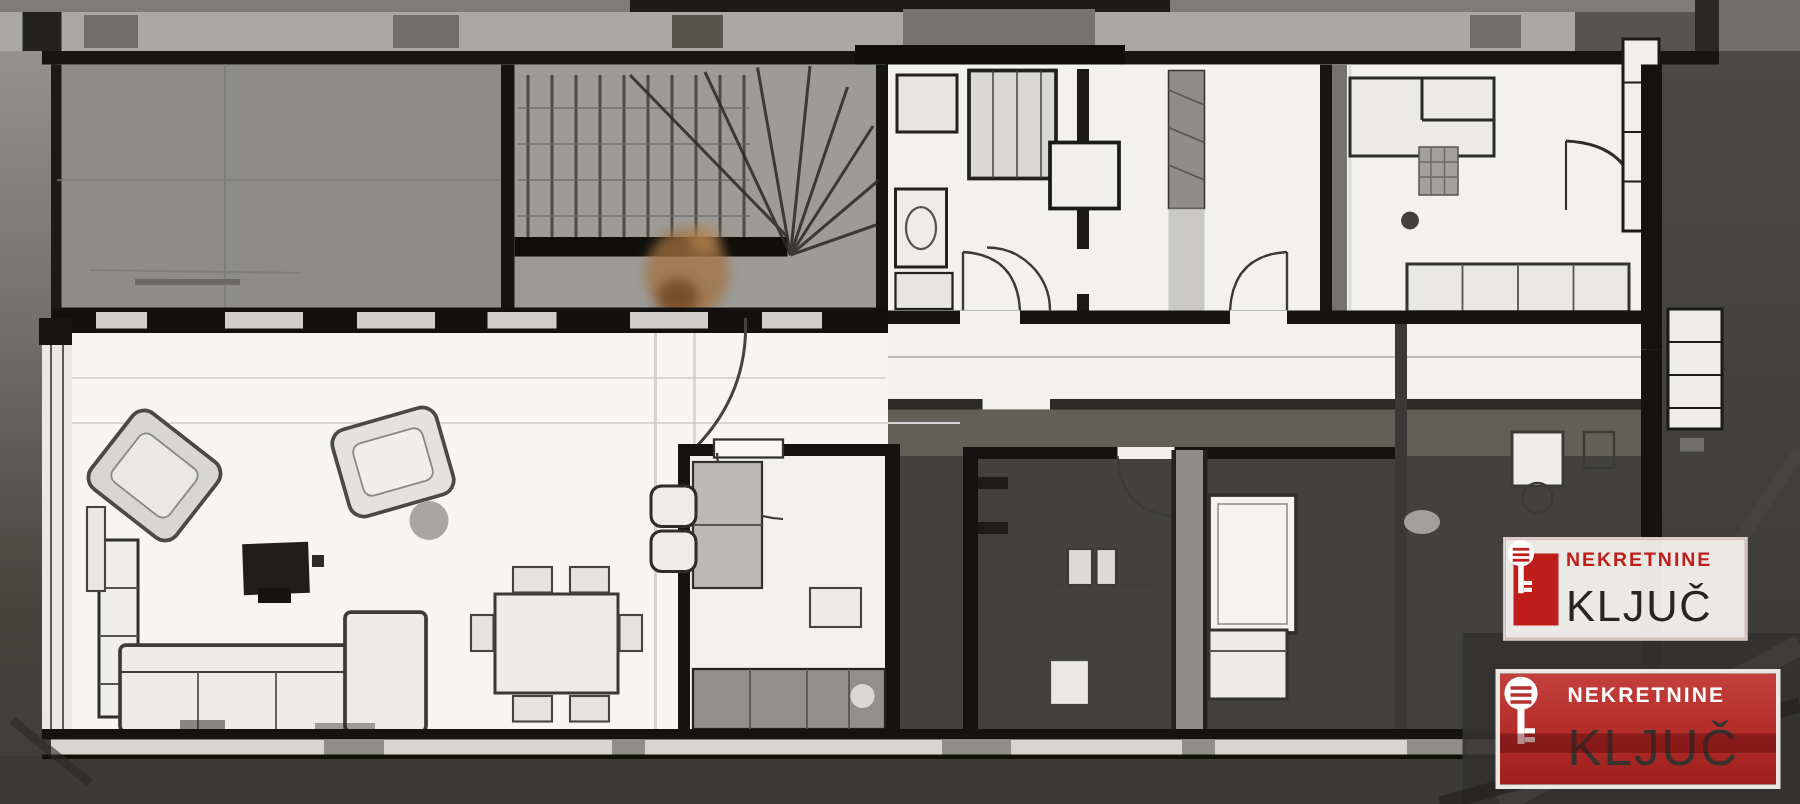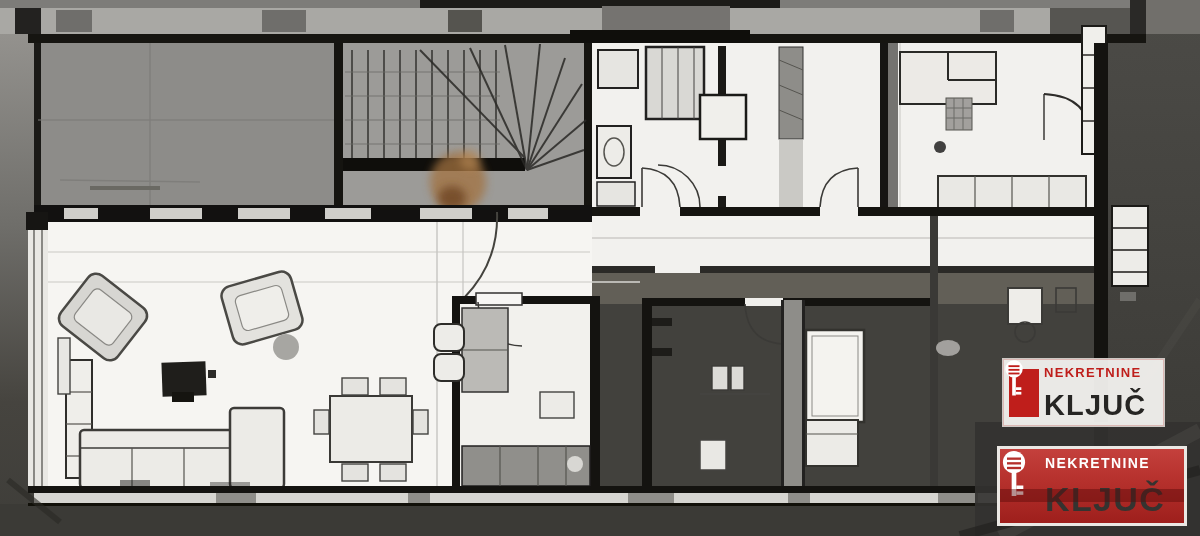--- a/index.html
+++ b/index.html
@@ -5,21 +5,21 @@
   html,body{margin:0;padding:0;background:#2b2a28;}
   .stage{position:relative;width:1200px;height:536px;overflow:hidden;background:#0f172a;
          font-family:"Liberation Sans",sans-serif;}
   .stage svg{position:absolute;left:0;top:0;display:block;}
 
   
   .badge{position:absolute;box-sizing:border-box;display:flex;align-items:center;}
   .badge .tile{display:flex;align-items:center;justify-content:center;flex:0 0 auto;}
   .badge .txt{display:flex;flex-direction:column;justify-content:center;line-height:1;margin-left:5px;}
   .badge .l1{font-weight:bold;letter-spacing:.10em;white-space:nowrap;}
-  .badge .l2{font-weight:bold;letter-spacing:.04em;white-space:nowrap;margin-top:12px;}
+  .badge .l2{font-weight:normal;letter-spacing:.04em;white-space:nowrap;margin-top:12px;}
 
   .badge-light{left:1002px;top:358px;width:163px;height:69px;
     background:rgba(247,246,243,.93);border:1px solid #cdc8c4;
     box-shadow:0 0 0 1px rgba(180,40,35,.25) inset;padding:5px 6px;}
   .badge-light .tile{width:30px;height:48px;background:#bf1e1b;}
   .badge-light .l1{color:#bf1e1b;font-size:13px;}
   .badge-light .l2{color:#262523;font-size:29px;}
 
   .badge-red{left:997px;top:446px;width:190px;height:80px;
     background:linear-gradient(180deg,#c4403c 0%,#b5302c 45%,#9e1f1c 100%);

